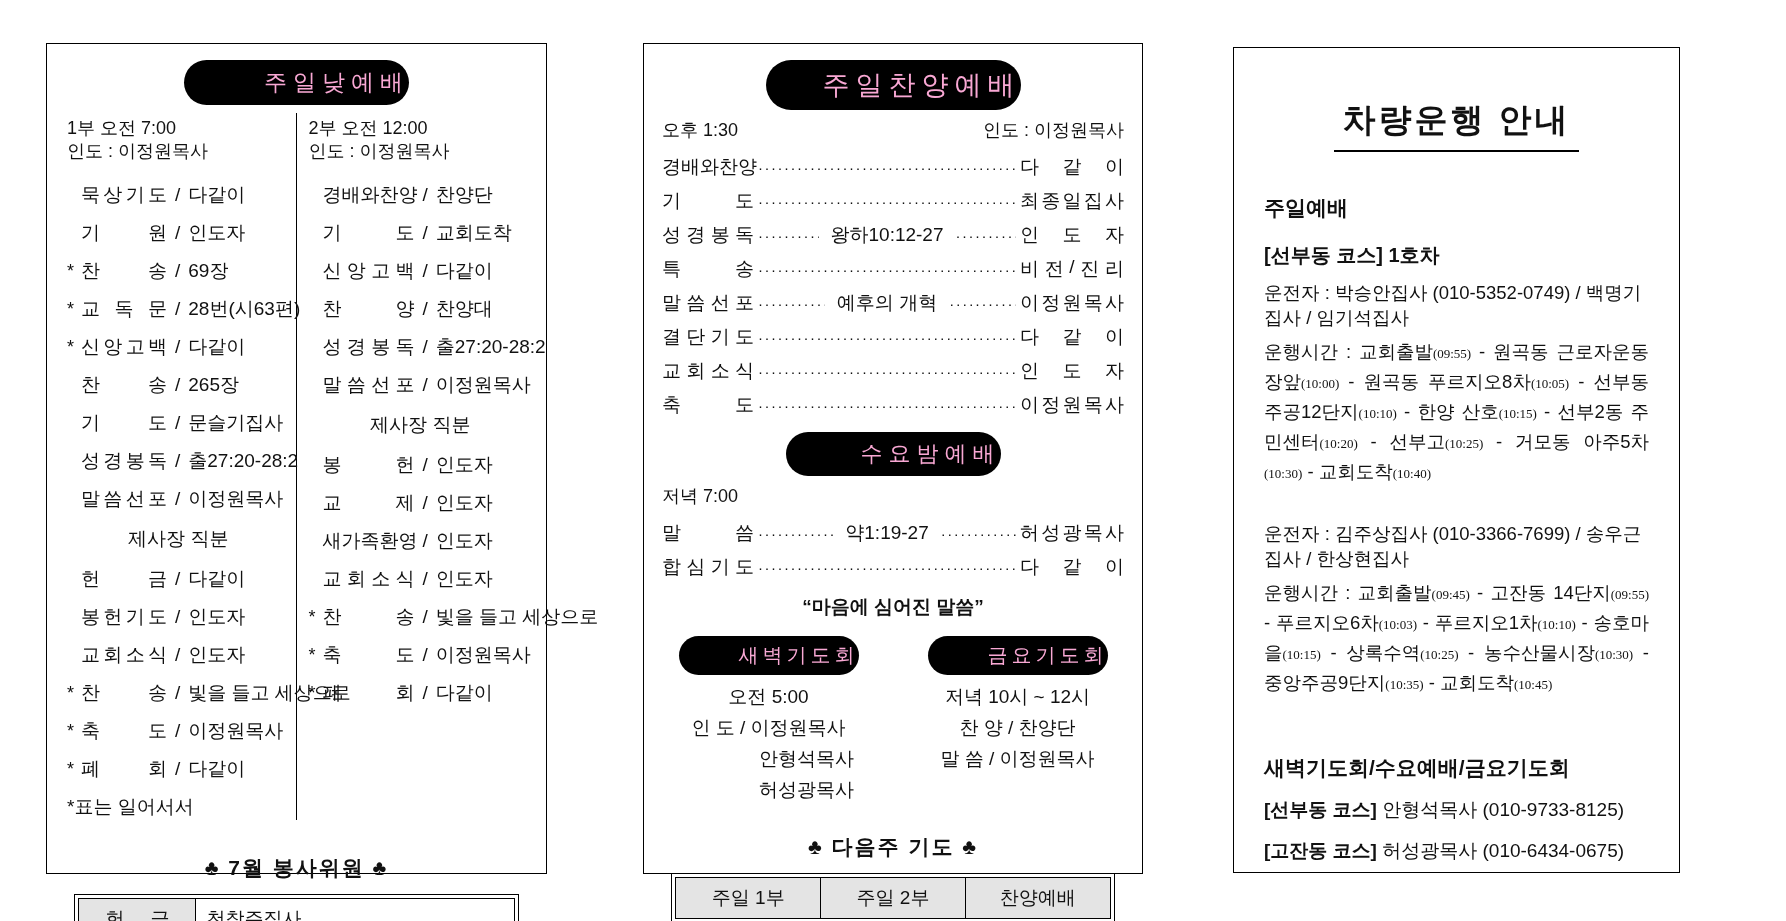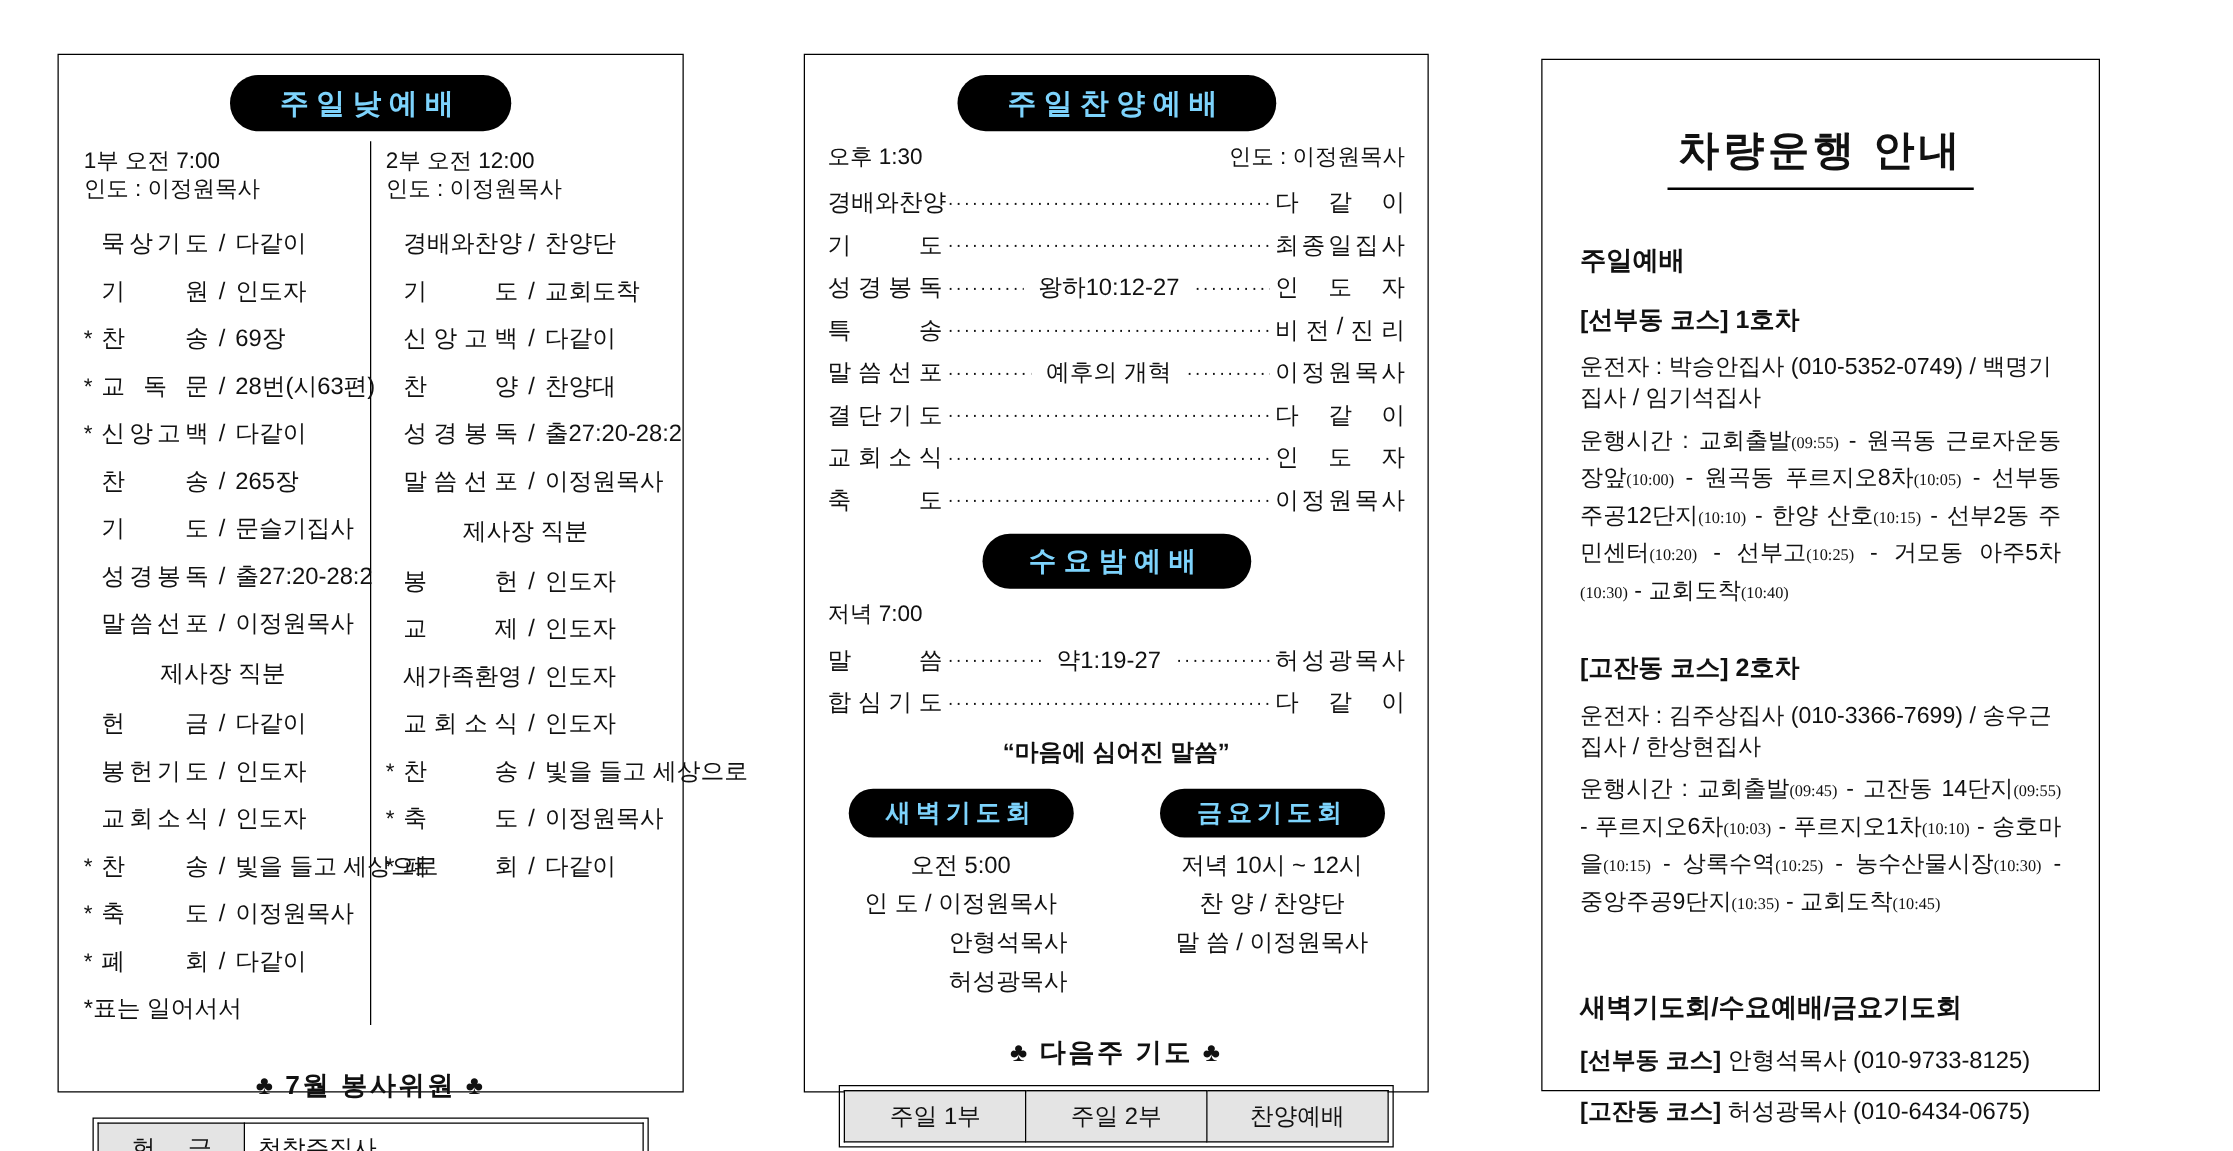--- a/index.html
+++ b/index.html
@@ -4,24 +4,24 @@
 <style>
   html,body{margin:0;padding:0;background:#fff;}
   #page{position:relative;width:1786px;height:921px;background:#fff;overflow:hidden;
         font-family:"Liberation Sans","DejaVu Sans",sans-serif;color:#111;}
   .panel{position:absolute;border:1.5px solid #000;background:#fff;box-sizing:border-box;}
   #p1{left:46px;top:43px;width:501px;height:831px;}
   #p2{left:643px;top:43px;width:500px;height:831px;}
   #p3{left:1233px;top:47px;width:447px;height:826px;padding:0 30px;}
 
   
-  .pill{background:#000;color:#7dd3fc;font-weight:bold;text-align:center;border-radius:40px;
+  .pill{background:#000;color:#f9a8d4;font-weight:normal;text-align:right;border-radius:40px;
         margin:16px auto 8px;padding:7px 0;letter-spacing:6px;}
   #p1 .pill{width:225px;font-size:23px;}
-  #p2 .pill.big{width:255px;font-size:23px;}
+  #p2 .pill.big{width:255px;font-size:27px;}
   #p2 .pill.mid{width:215px;font-size:22px;margin-top:14px;}
   #p2 .pill.small{width:180px;font-size:20px;letter-spacing:4px;margin:0 auto;padding:6px 0;}
 
   
   .cols{display:flex;padding:0 8px;margin-top:6px;}
   .col{width:50%;box-sizing:border-box;padding:4px 6px 0 12px;}
   .col1{border-right:1.5px solid #000;}
   .svc-time,.svc-leader{font-size:18px;line-height:1.3;}
   .rows{margin-top:18px;}
   .row{display:flex;align-items:baseline;margin:12px 0;font-size:19px;}
@@ -600,21 +600,20 @@
   <section class="panel" id="p3">
     <div class="v-title">차량운행 안내</div>
     <div class="v-heading">주일예배</div>
     <div id="courses">
         <div class="course">
           <div class="course-name">[선부동 코스] 1호차</div>
           <div class="course-driver">운전자 : 박승안집사 (010-5352-0749) / 백명기집사 / 임기석집사</div>
           <div class="course-route"><span>운행시간 : </span><span>교회출발</span><span class="time">(09:55)</span> - <span>원곡동 근로자운동장앞</span><span class="time">(10:00)</span> - <span>원곡동 푸르지오8차</span><span class="time">(10:05)</span> - <span>선부동 주공12단지</span><span class="time">(10:10)</span> - <span>한양 산호</span><span class="time">(10:15)</span> - <span>선부2동 주민센터</span><span class="time">(10:20)</span> - <span>선부고</span><span class="time">(10:25)</span> - <span>거모동 아주5차</span><span class="time">(10:30)</span> - <span>교회도착</span><span class="time">(10:40)</span></div>
         </div>
         <div class="course">
-          <div class="course-name">[고잔동 코스] 2호차</div>
           <div class="course-driver">운전자 : 김주상집사 (010-3366-7699) / 송우근집사 / 한상현집사</div>
           <div class="course-route"><span>운행시간 : </span><span>교회출발</span><span class="time">(09:45)</span> - <span>고잔동 14단지</span><span class="time">(09:55)</span> - <span>푸르지오6차</span><span class="time">(10:03)</span> - <span>푸르지오1차</span><span class="time">(10:10)</span> - <span>송호마을</span><span class="time">(10:15)</span> - <span>상록수역</span><span class="time">(10:25)</span> - <span>농수산물시장</span><span class="time">(10:30)</span> - <span>중앙주공9단지</span><span class="time">(10:35)</span> - <span>교회도착</span><span class="time">(10:45)</span></div>
         </div>
       </div>
     <div class="v-heading2">새벽기도회/수요예배/금요기도회</div>
     <div id="weekday-lines">
         <div class="wline"><b>[선부동 코스]</b><span> 안형석목사 (010-9733-8125)</span></div>
         <div class="wline"><b>[고잔동 코스]</b><span> 허성광목사 (010-6434-0675)</span></div>
       </div>
 

